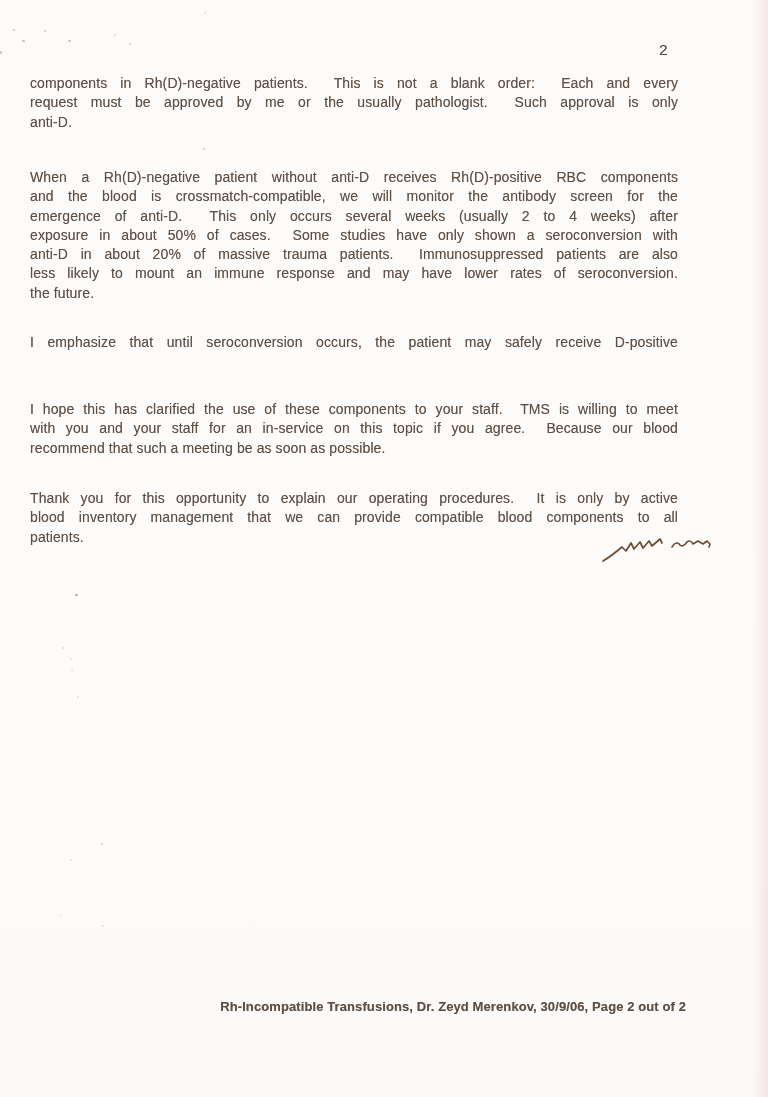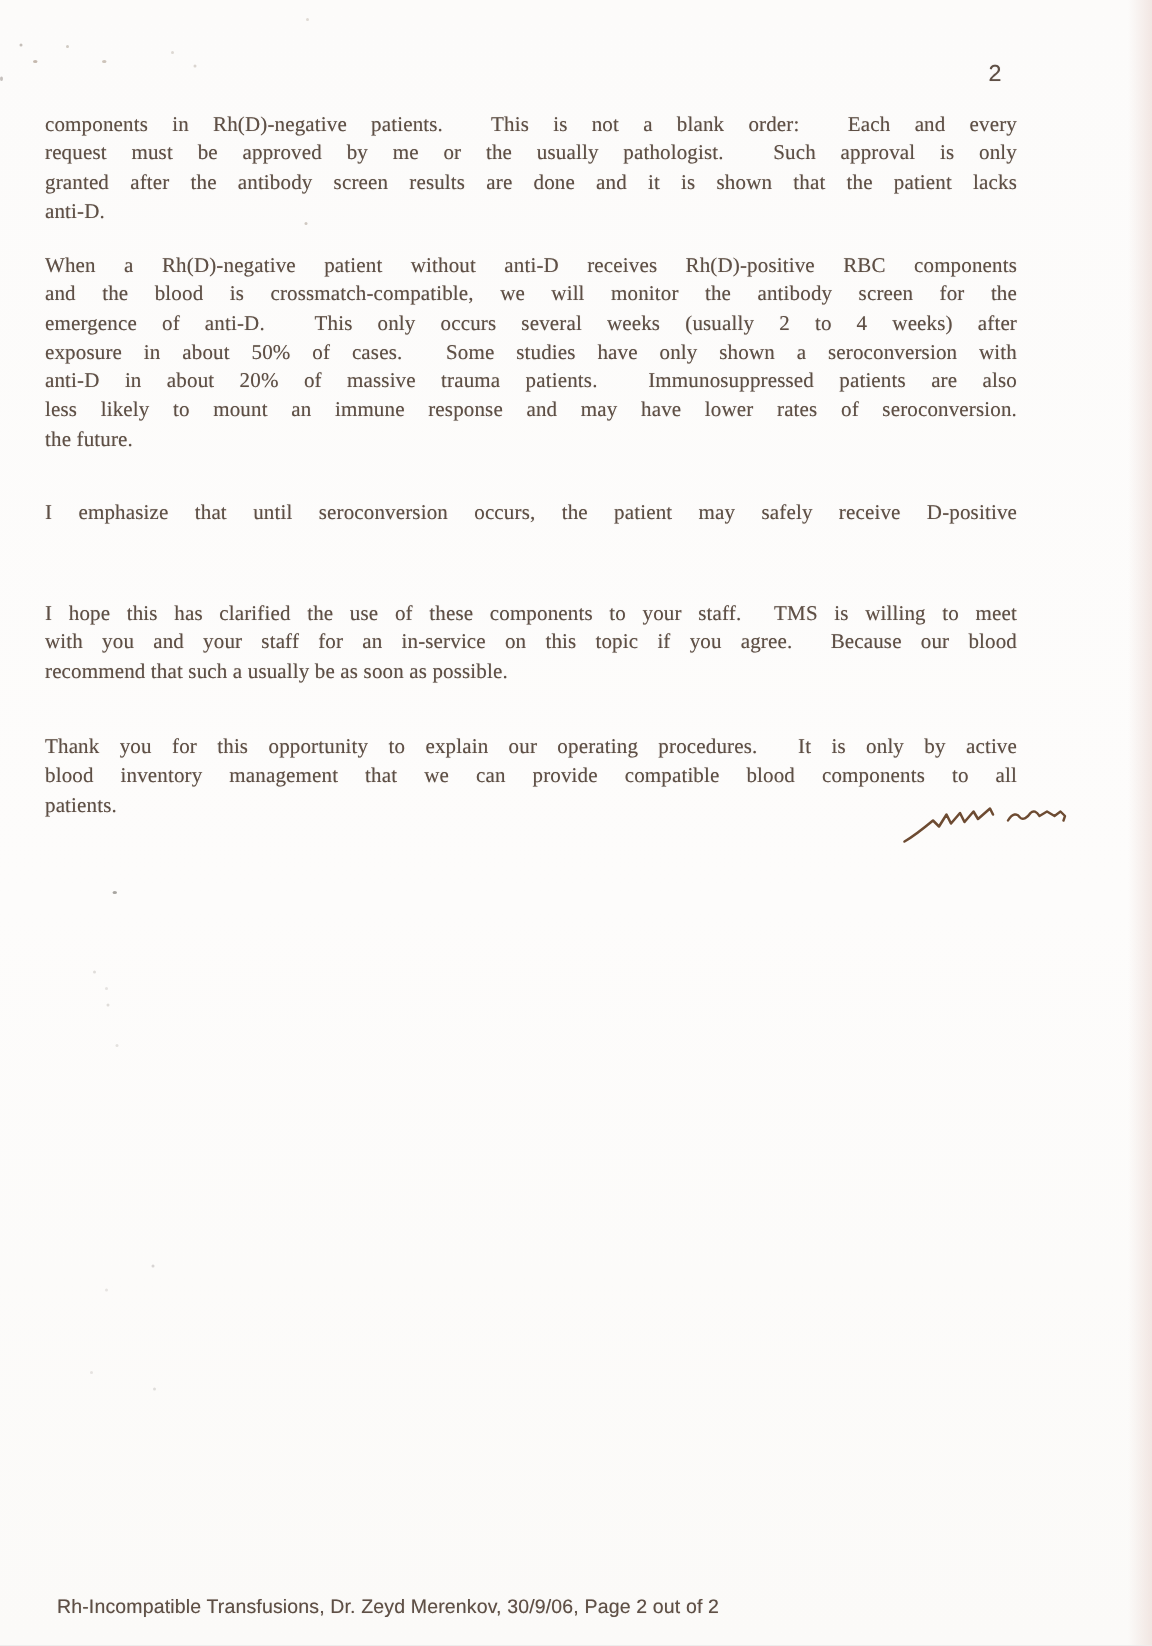--- a/index.html
+++ b/index.html
@@ -25,37 +25,37 @@
   }
   .para {
     position: absolute; left: 30px; width: 648px;
     font-size: 14px; line-height: 19.3px; letter-spacing: 0.1px;
     text-shadow: 0 0 0.5px rgba(94,79,69,0.5);
   }
   .para .line {
     white-space: pre-wrap;
     text-align: justify;
     text-align-last: justify;
-    font-family: Liberation Serif, serif;
   }
   .para .line.line-last { text-align-last: left; }
   .p1 { top: 74px; }
   .p2 { top: 168px; }
   .p3 { top: 333px; }
   .p4 { top: 400px; }
   .p5 { top: 489px; }
   .signature {
     position: absolute; left: 598px; top: 534px;
     width: 122px; height: 32px;
     color: var(--sig-ink, #6d4b32);
   }
   .footer-line {
-    position: absolute; left: 38px; width: 648px; top: 1063px;
-    text-align: left; font-size: 13px; letter-spacing: 0.1px;
+    position: absolute; left: 38px; width: 648px; top: 999px;
+    text-align: right; font-size: 13px; letter-spacing: 0.1px;
     text-shadow: 0 0 0.5px rgba(94,79,69,0.5);
+    font-weight: bold;
   }
   .speck { position: absolute; border-radius: 50%; pointer-events: none; }
 </style>
 </head>
 <body>
 
 <div class="page">
 
   <div class="scan-edge-right"></div>
 
@@ -78,39 +78,38 @@
     <div class="speck" style="left:70px;top:859px;width:2px;height:2px;background:#b2adaa;opacity:.3"></div>
     <div class="speck" style="left:60px;top:914px;width:2px;height:2px;background:#b2adaa;opacity:.3"></div>
     <div class="speck" style="left:102px;top:925px;width:2px;height:2px;background:#aaa5a2;opacity:.35"></div>
   </div>
 
   <div class="page-number">2</div>
 
   <div class="para p1">
       <div class="line">components in Rh(D)-negative patients.  This is not a blank order:  Each and every</div>
       <div class="line">request must be approved by me or the usually pathologist.  Such approval is only</div>
-      <div class="line">granted after the antibody screen results are done and it is shown that the patient lacks</div>
       <div class="line line-last">anti-D.</div>
     </div>
   <div class="para p2">
       <div class="line">When a Rh(D)-negative patient without anti-D receives Rh(D)-positive RBC components</div>
       <div class="line">and the blood is crossmatch-compatible, we will monitor the antibody screen for the</div>
       <div class="line">emergence of anti-D.  This only occurs several weeks (usually 2 to 4 weeks) after</div>
       <div class="line">exposure in about 50% of cases.  Some studies have only shown a seroconversion with</div>
       <div class="line">anti-D in about 20% of massive trauma patients.  Immunosuppressed patients are also</div>
       <div class="line">less likely to mount an immune response and may have lower rates of seroconversion.</div>
       <div class="line line-last">the future.</div>
     </div>
   <div class="para p3">
       <div class="line">I emphasize that until seroconversion occurs, the patient may safely receive D-positive</div>
     </div>
   <div class="para p4">
       <div class="line">I hope this has clarified the use of these components to your staff.  TMS is willing to meet</div>
       <div class="line">with you and your staff for an in-service on this topic if you agree.  Because our blood</div>
-      <div class="line line-last">recommend that such a usually be as soon as possible.</div>
+      <div class="line line-last">recommend that such a meeting be as soon as possible.</div>
     </div>
   <div class="para p5">
       <div class="line">Thank you for this opportunity to explain our operating procedures.  It is only by active</div>
       <div class="line">blood inventory management that we can provide compatible blood components to all</div>
       <div class="line line-last">patients.</div>
     </div>
 
   <svg class="signature" viewBox="0 0 122 32" fill="none" xmlns="http://www.w3.org/2000/svg">
     <path d="M5 27 C 12 23, 18 18, 24 13 L 28 17 L 33 9 L 36 15 L 42 8 L 45 14 L 51 7 L 54 12 L 62 5 L 64 9" stroke="currentColor" stroke-width="1.7" stroke-linecap="round" stroke-linejoin="round"></path>
     <path d="M74 13 C 77 8, 80 8, 82 11 C 84 13, 87 11, 89 8 C 91 6, 93 7, 95 10 L 100 7 L 105 10 L 109 7 L 112 10 L 111 13" stroke="currentColor" stroke-width="1.6" stroke-linecap="round" stroke-linejoin="round"></path>

